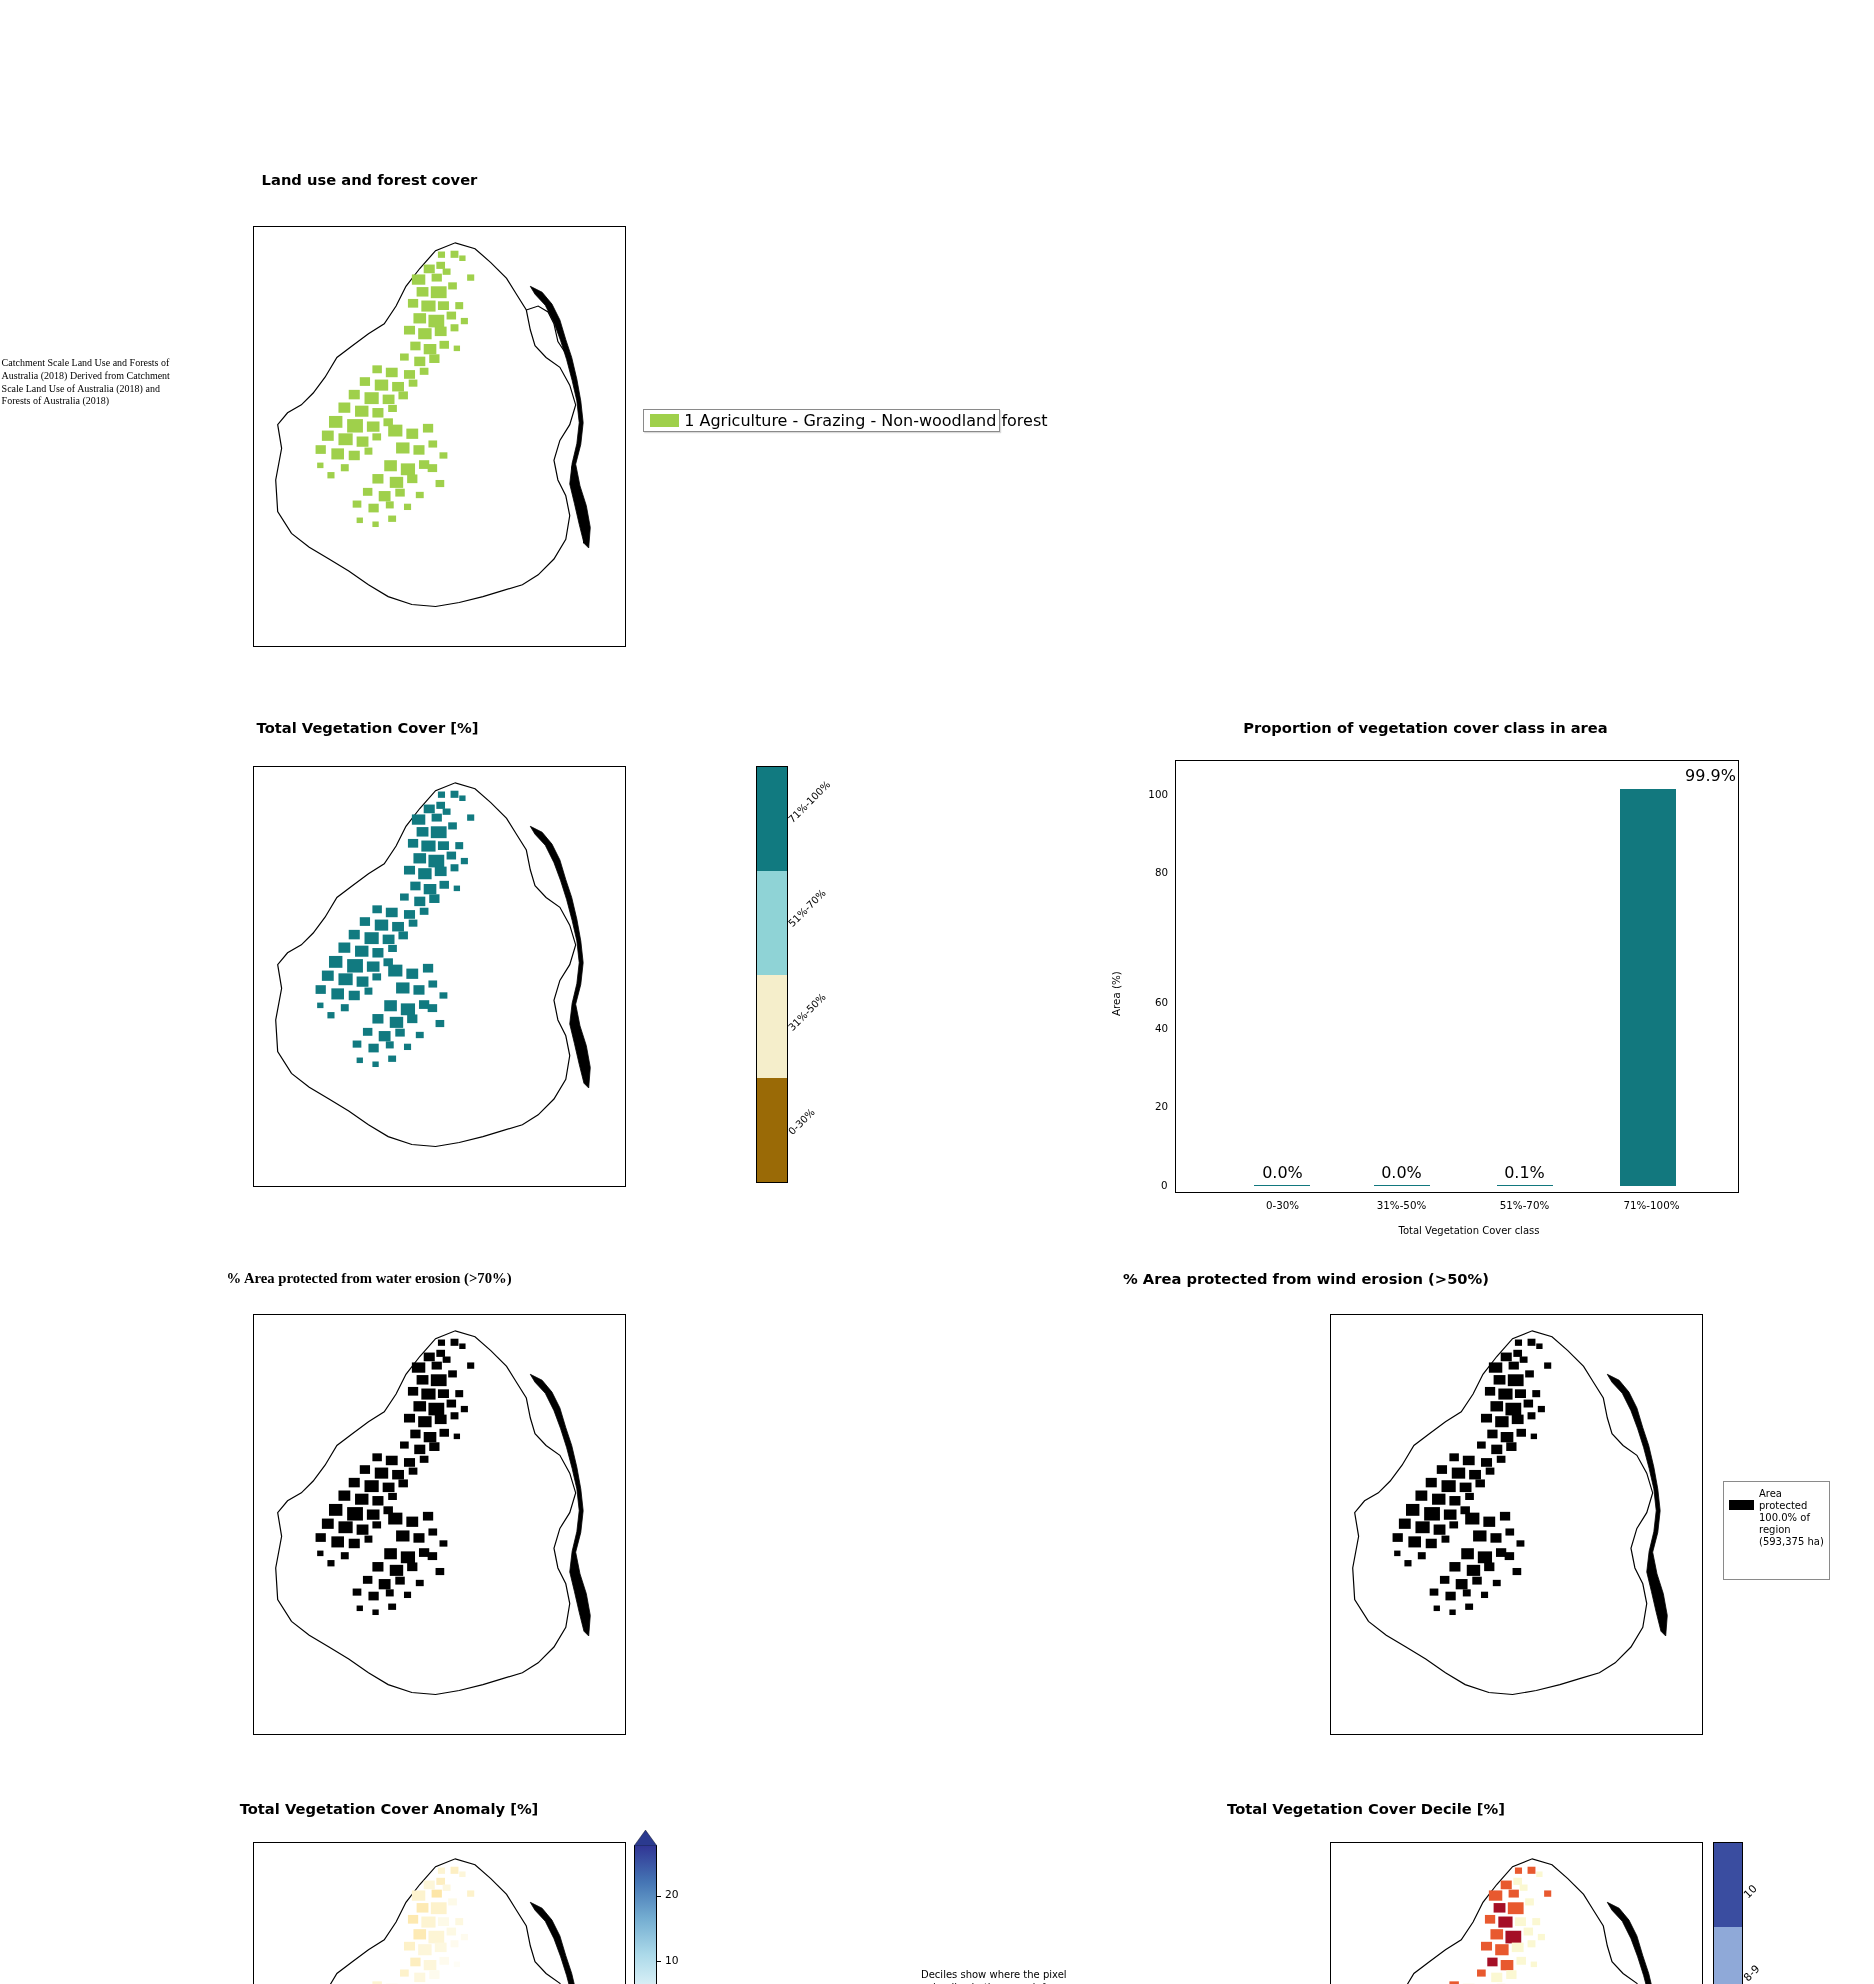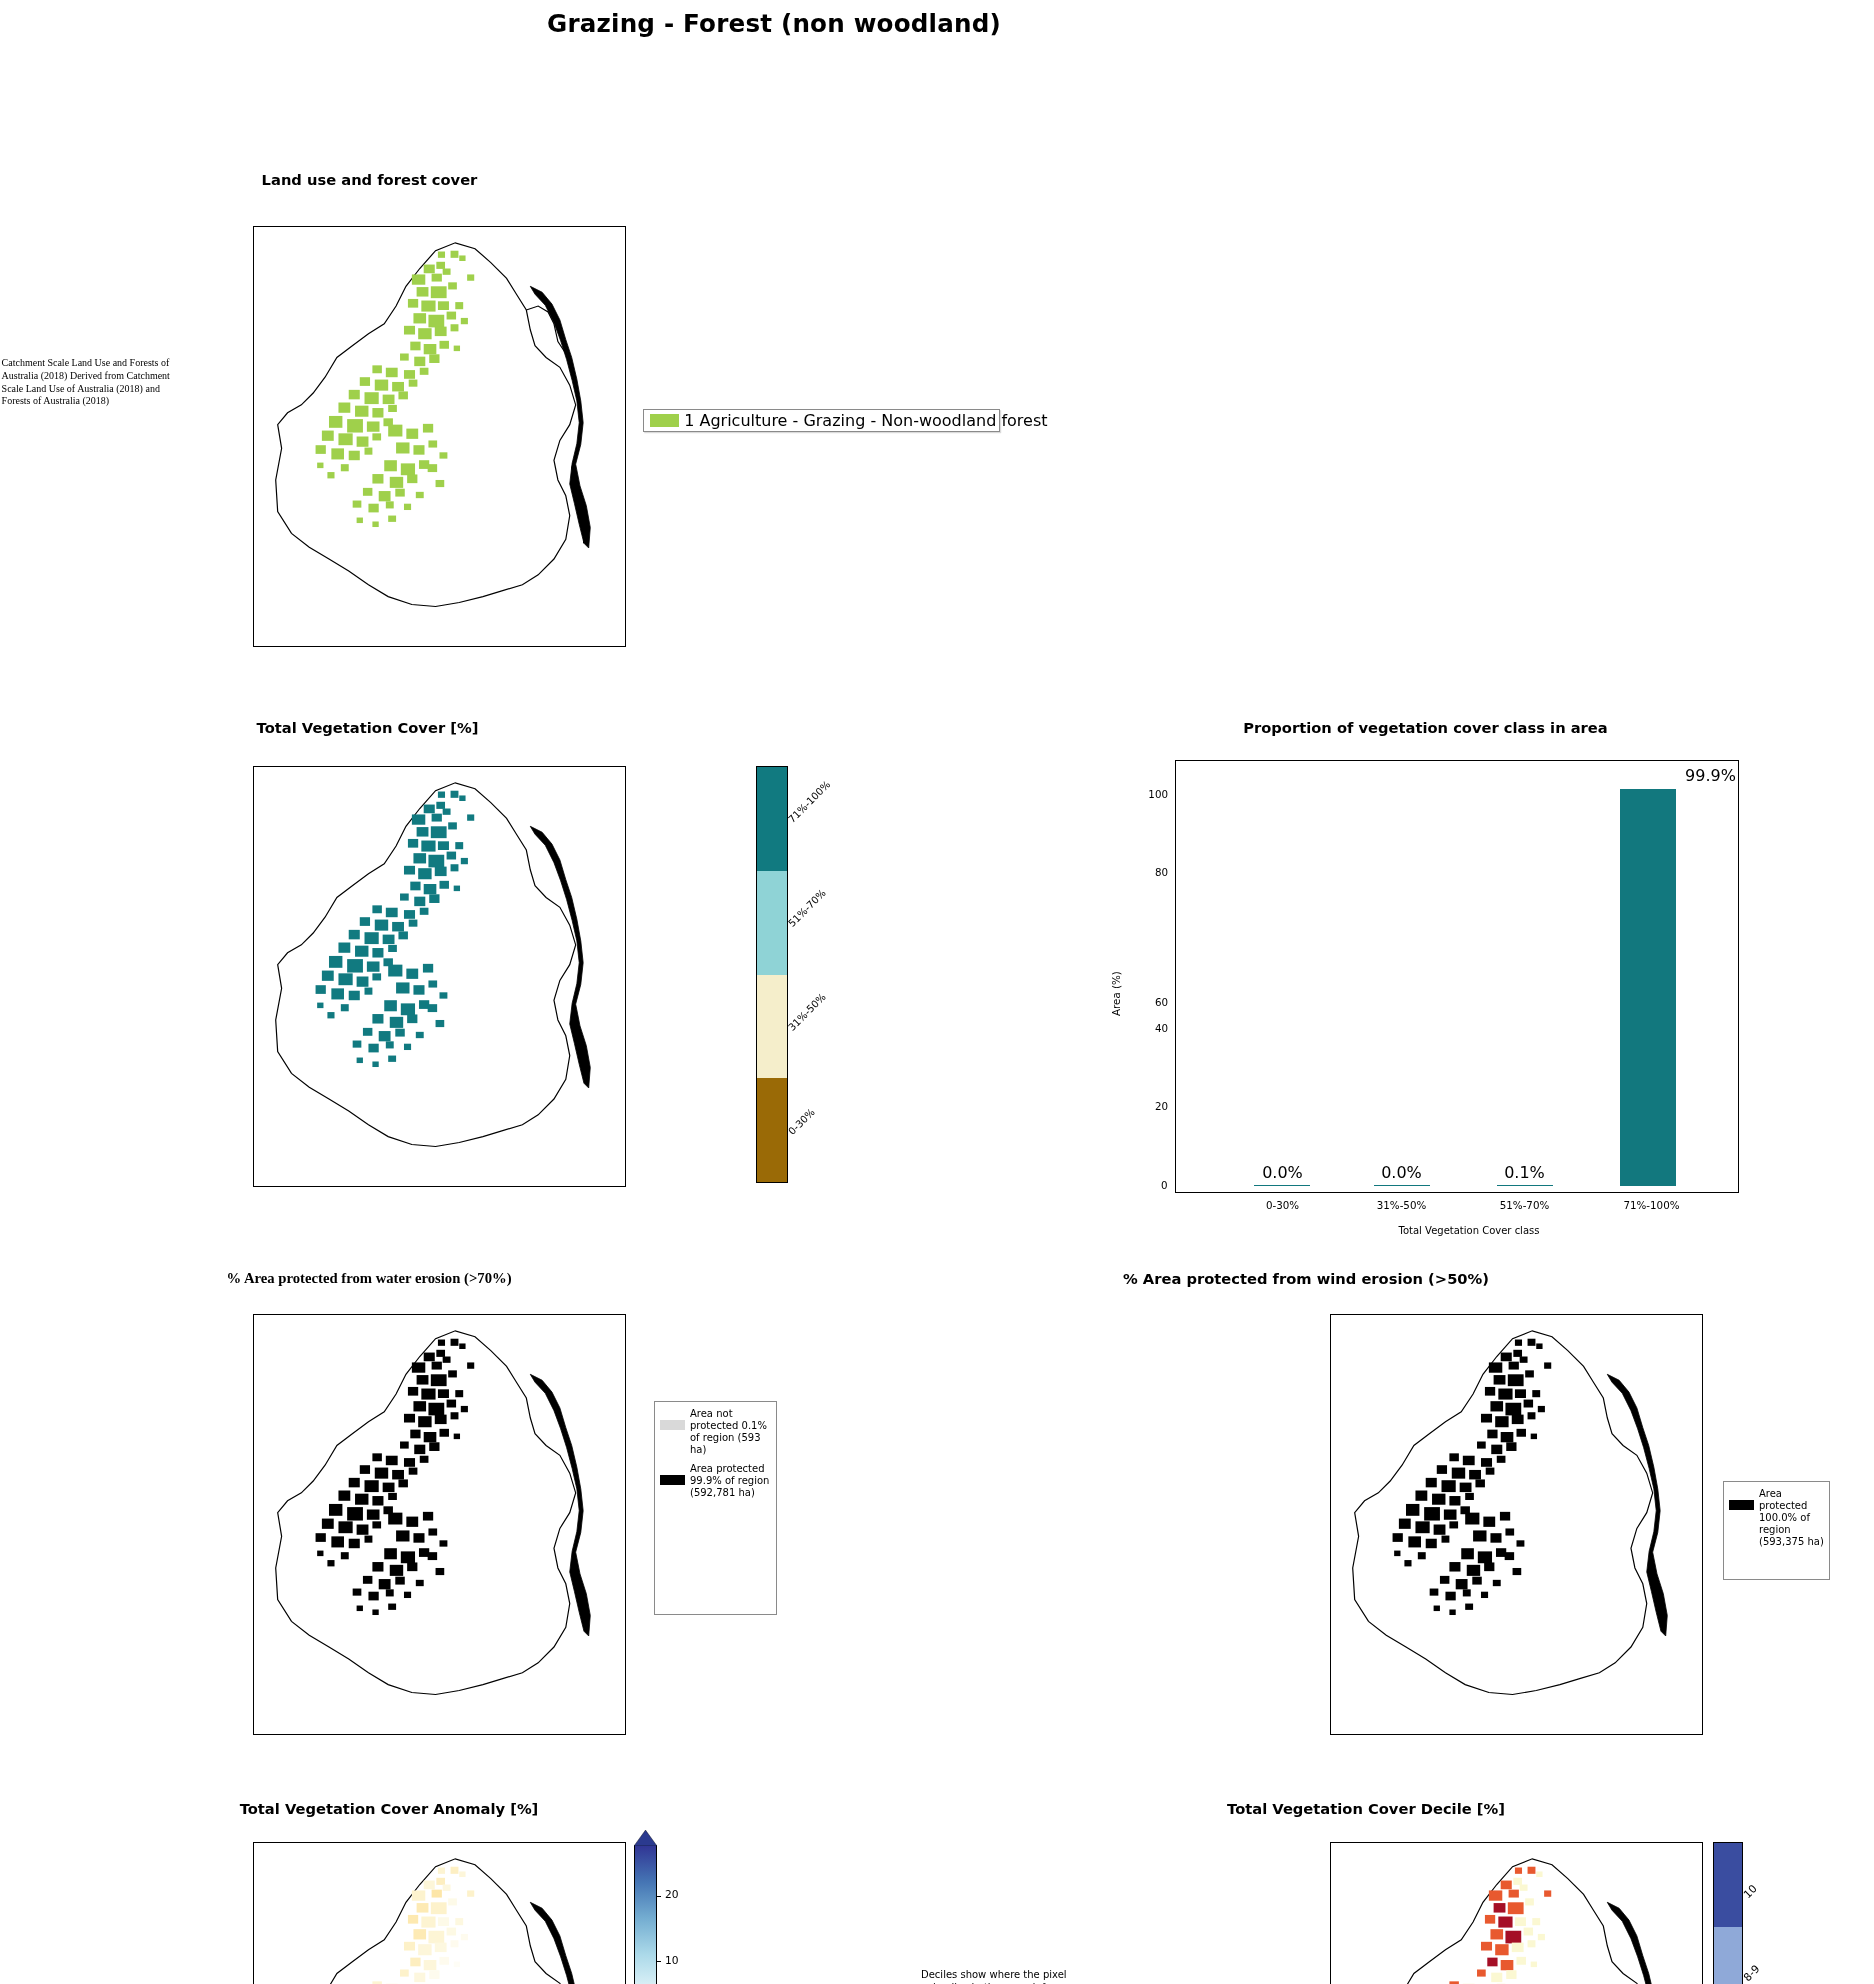--- a/index.html
+++ b/index.html
@@ -134,21 +134,20 @@
     transform-origin: left bottom;
     transform: rotate(-45deg);
     white-space: nowrap;
   }
 </style>
 </head>
 <body>
 
 <div class="page">
 
-  <div class="abs" id="main-title">Grazing - Forest (non woodland)</div>
 
   <div class="abs panel-title" style="left:169px; top:171px; width:401px;">Land use and forest cover</div>
 
   <div class="abs side-note" style="left:1.6px; top:357px; width:171px;font-family:Liberation Serif, serif;">Catchment Scale Land Use and Forests of Australia (2018) Derived from Catchment Scale Land Use of Australia (2018) and Forests of Australia (2018)</div>
 
   <div class="map-frame" style="left:253px; top:226px; width:373px; height:421px;">
     <svg class="map-svg" viewBox="0 0 940 1060" preserveAspectRatio="none">
       <g>
         <path d="M60,720 L55,640 L70,560 L60,500 L85,470 L120,450 L150,420 L180,380 L210,330 L250,300 L290,270 L330,245 L360,200 L385,150 L420,105 L460,60 L510,40 L560,55 L600,90 L640,130 L665,170 L690,210 L700,260 L712,300 L740,330 L775,355 L800,400 L815,450 L800,500 L775,540 L760,590 L770,640 L790,680 L800,730 L790,790 L760,840 L720,880 L680,905 L630,920 L580,935 L520,950 L460,960 L400,955 L340,935 L290,905 L240,870 L190,840 L140,810 L95,775 Z" fill="#ffffff" stroke="#000000" stroke-width="3"></path>
       </g>
@@ -487,30 +486,20 @@
         <rect x="524" y="230" width="18" height="16"></rect>
           <rect x="506" y="300" width="16" height="14"></rect>
         <rect x="540" y="120" width="18" height="16"></rect>
           <rect x="498" y="60" width="20" height="18"></rect>
         <rect x="520" y="72" width="16" height="14"></rect>
           <rect x="466" y="62" width="18" height="16"></rect>
       </g>
     </svg>
   </div>
 
-  <div class="ero-legend" style="left:654px; top:1401px; width:123px; height:214px;">
-    <div class="ero-row">
-      <div class="ero-sw" style="background:#d9d9d9;"></div>
-      <div>Area not protected 0.1% of region (593 ha)</div>
-    </div>
-    <div class="ero-row">
-      <div class="ero-sw" style="background:#000000;"></div>
-      <div>Area protected 99.9% of region (592,781 ha)</div>
-    </div>
-  </div>
 
   <div class="abs panel-title" style="left:1056px; top:1270px; width:500px;">% Area protected from wind erosion (&gt;50%)</div>
 
   <div class="map-frame" style="left:1330px; top:1314px; width:373px; height:421px;">
     <svg class="map-svg" viewBox="0 0 940 1060" preserveAspectRatio="none">
       <path d="M60,720 L55,640 L70,560 L60,500 L85,470 L120,450 L150,420 L180,380 L210,330 L250,300 L290,270 L330,245 L360,200 L385,150 L420,105 L460,60 L510,40 L560,55 L600,90 L640,130 L665,170 L690,210 L700,260 L712,300 L740,330 L775,355 L800,400 L815,450 L800,500 L775,540 L760,590 L770,640 L790,680 L800,730 L790,790 L760,840 L720,880 L680,905 L630,920 L580,935 L520,950 L460,960 L400,955 L340,935 L290,905 L240,870 L190,840 L140,810 L95,775 Z" fill="#ffffff" stroke="#000000" stroke-width="3"></path>
       <path d="M700,150 L730,165 L755,195 L775,235 L790,285 L805,330 L818,385 L828,440 L834,495 L828,550 L815,600 L826,655 L842,705 L852,760 L848,812 L836,800 L824,752 L812,700 L800,650 L806,598 L818,548 L824,495 L818,440 L806,388 L792,335 L777,288 L760,242 L738,198 L712,170 Z" fill="#000000" stroke="#000000" stroke-width="2"></path>
       <g fill="#000000">
         <rect x="430" y="95" width="28" height="22"></rect>
           <rect x="462" y="88" width="22" height="18"></rect>

